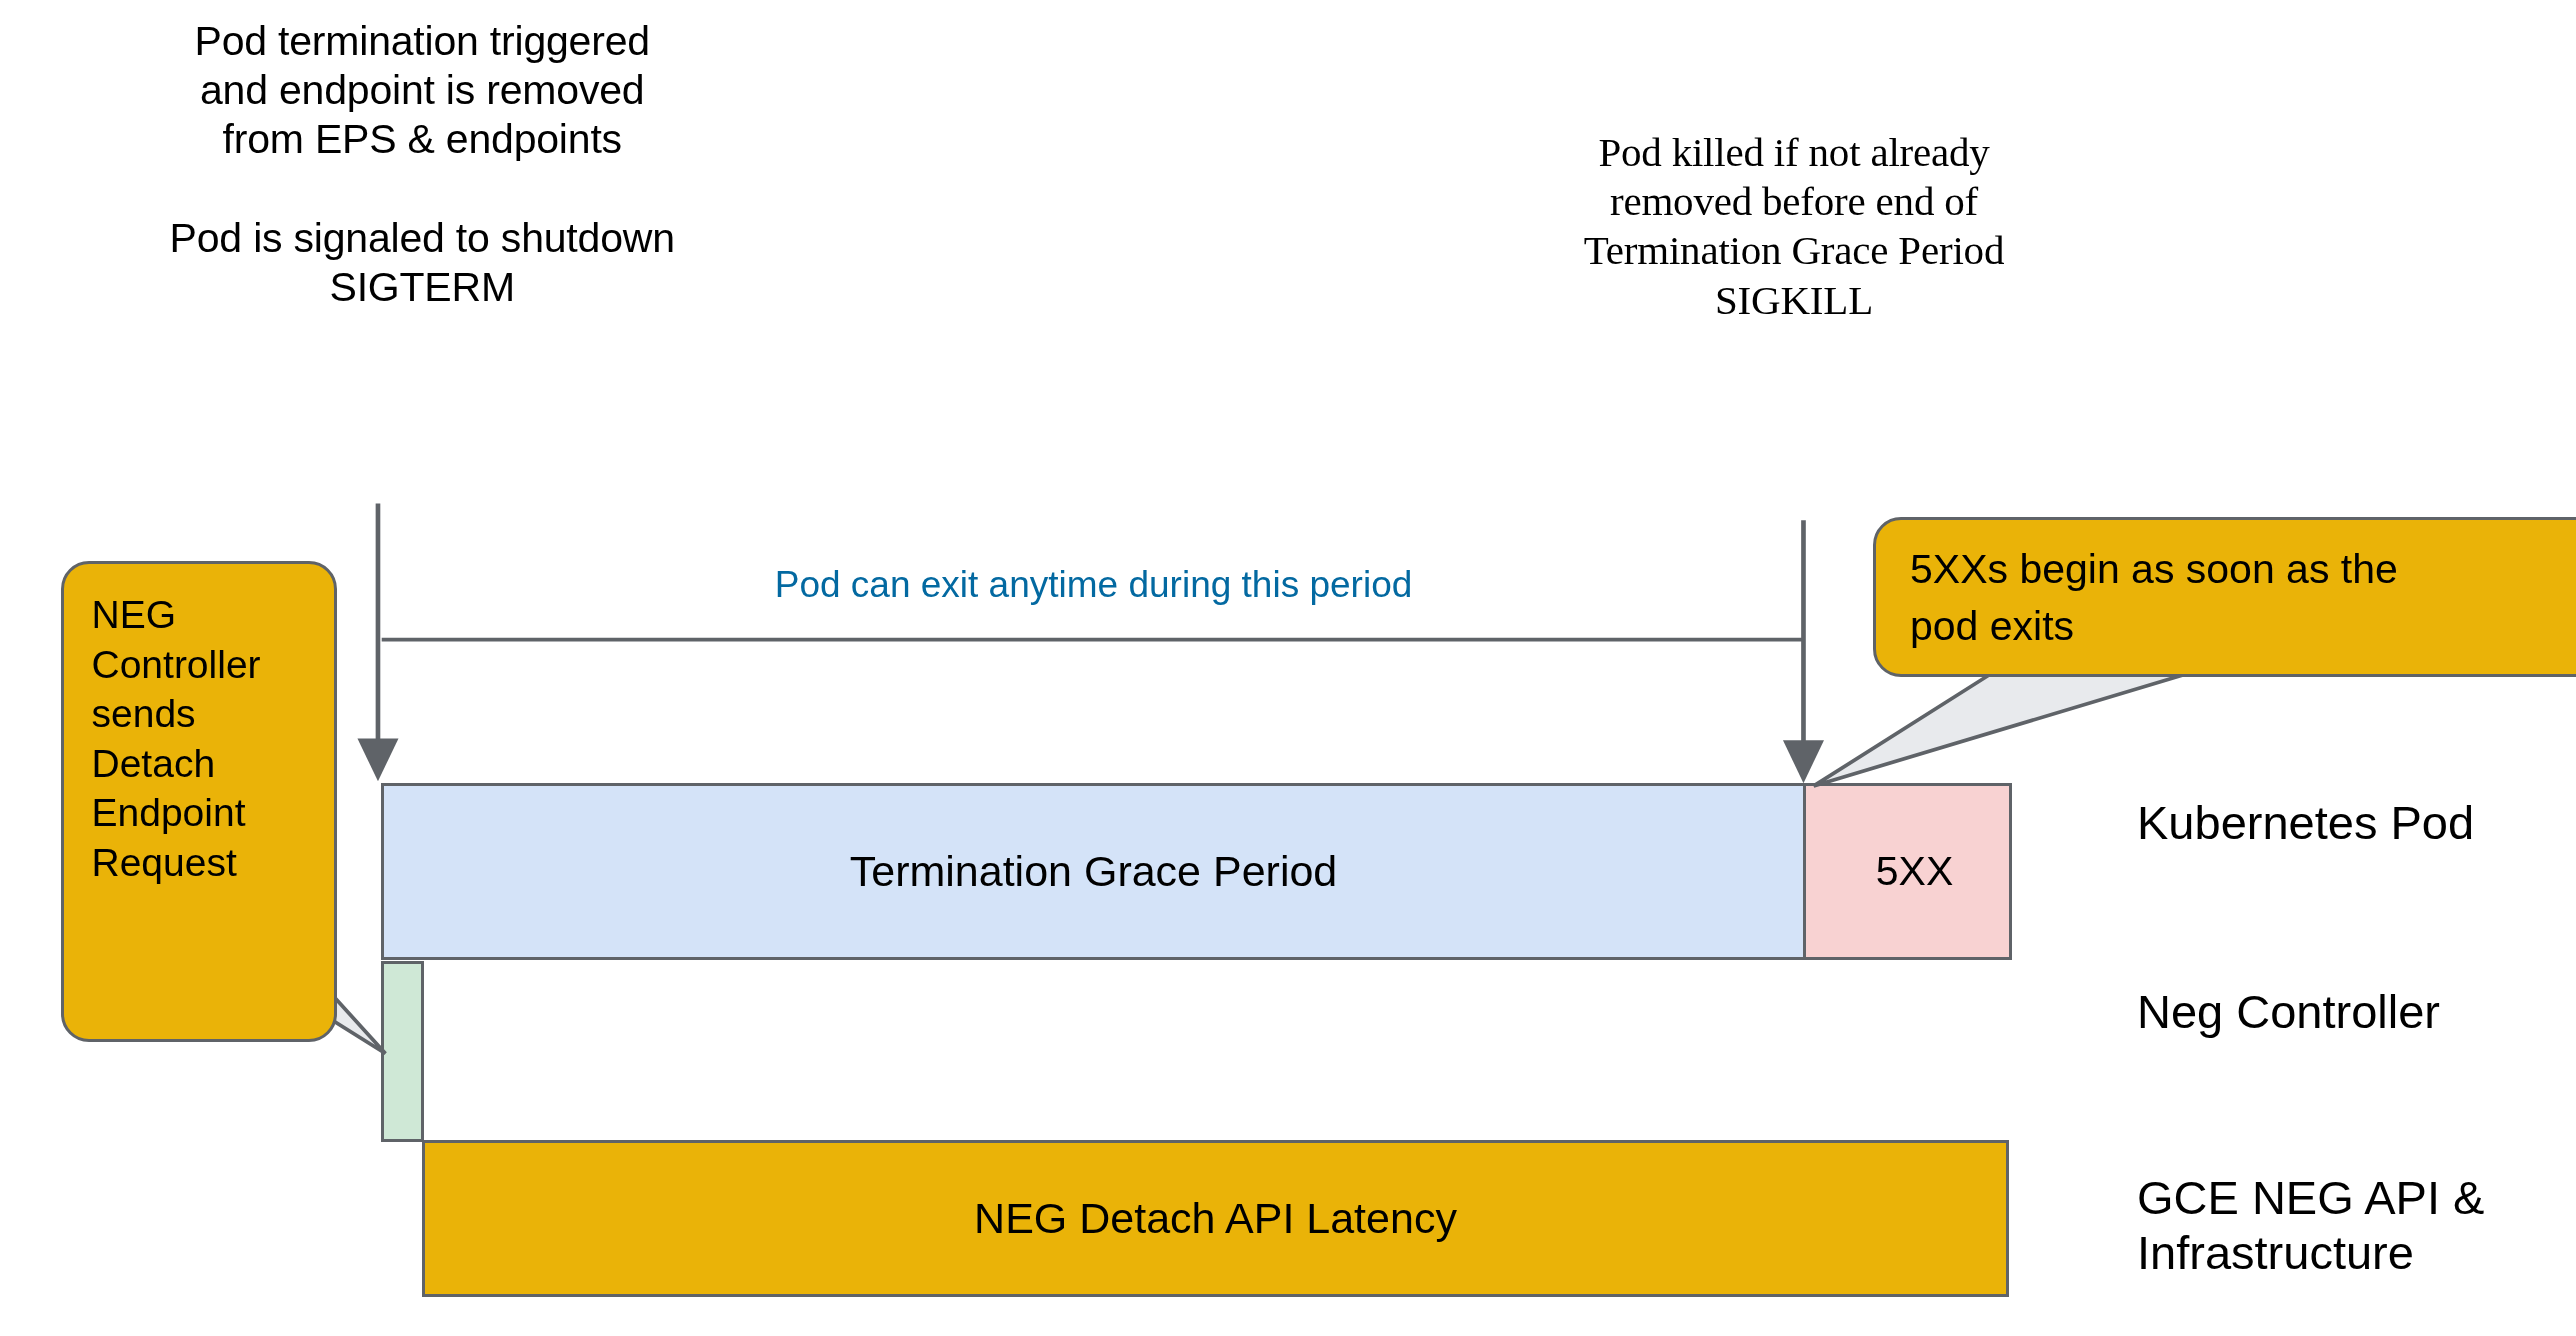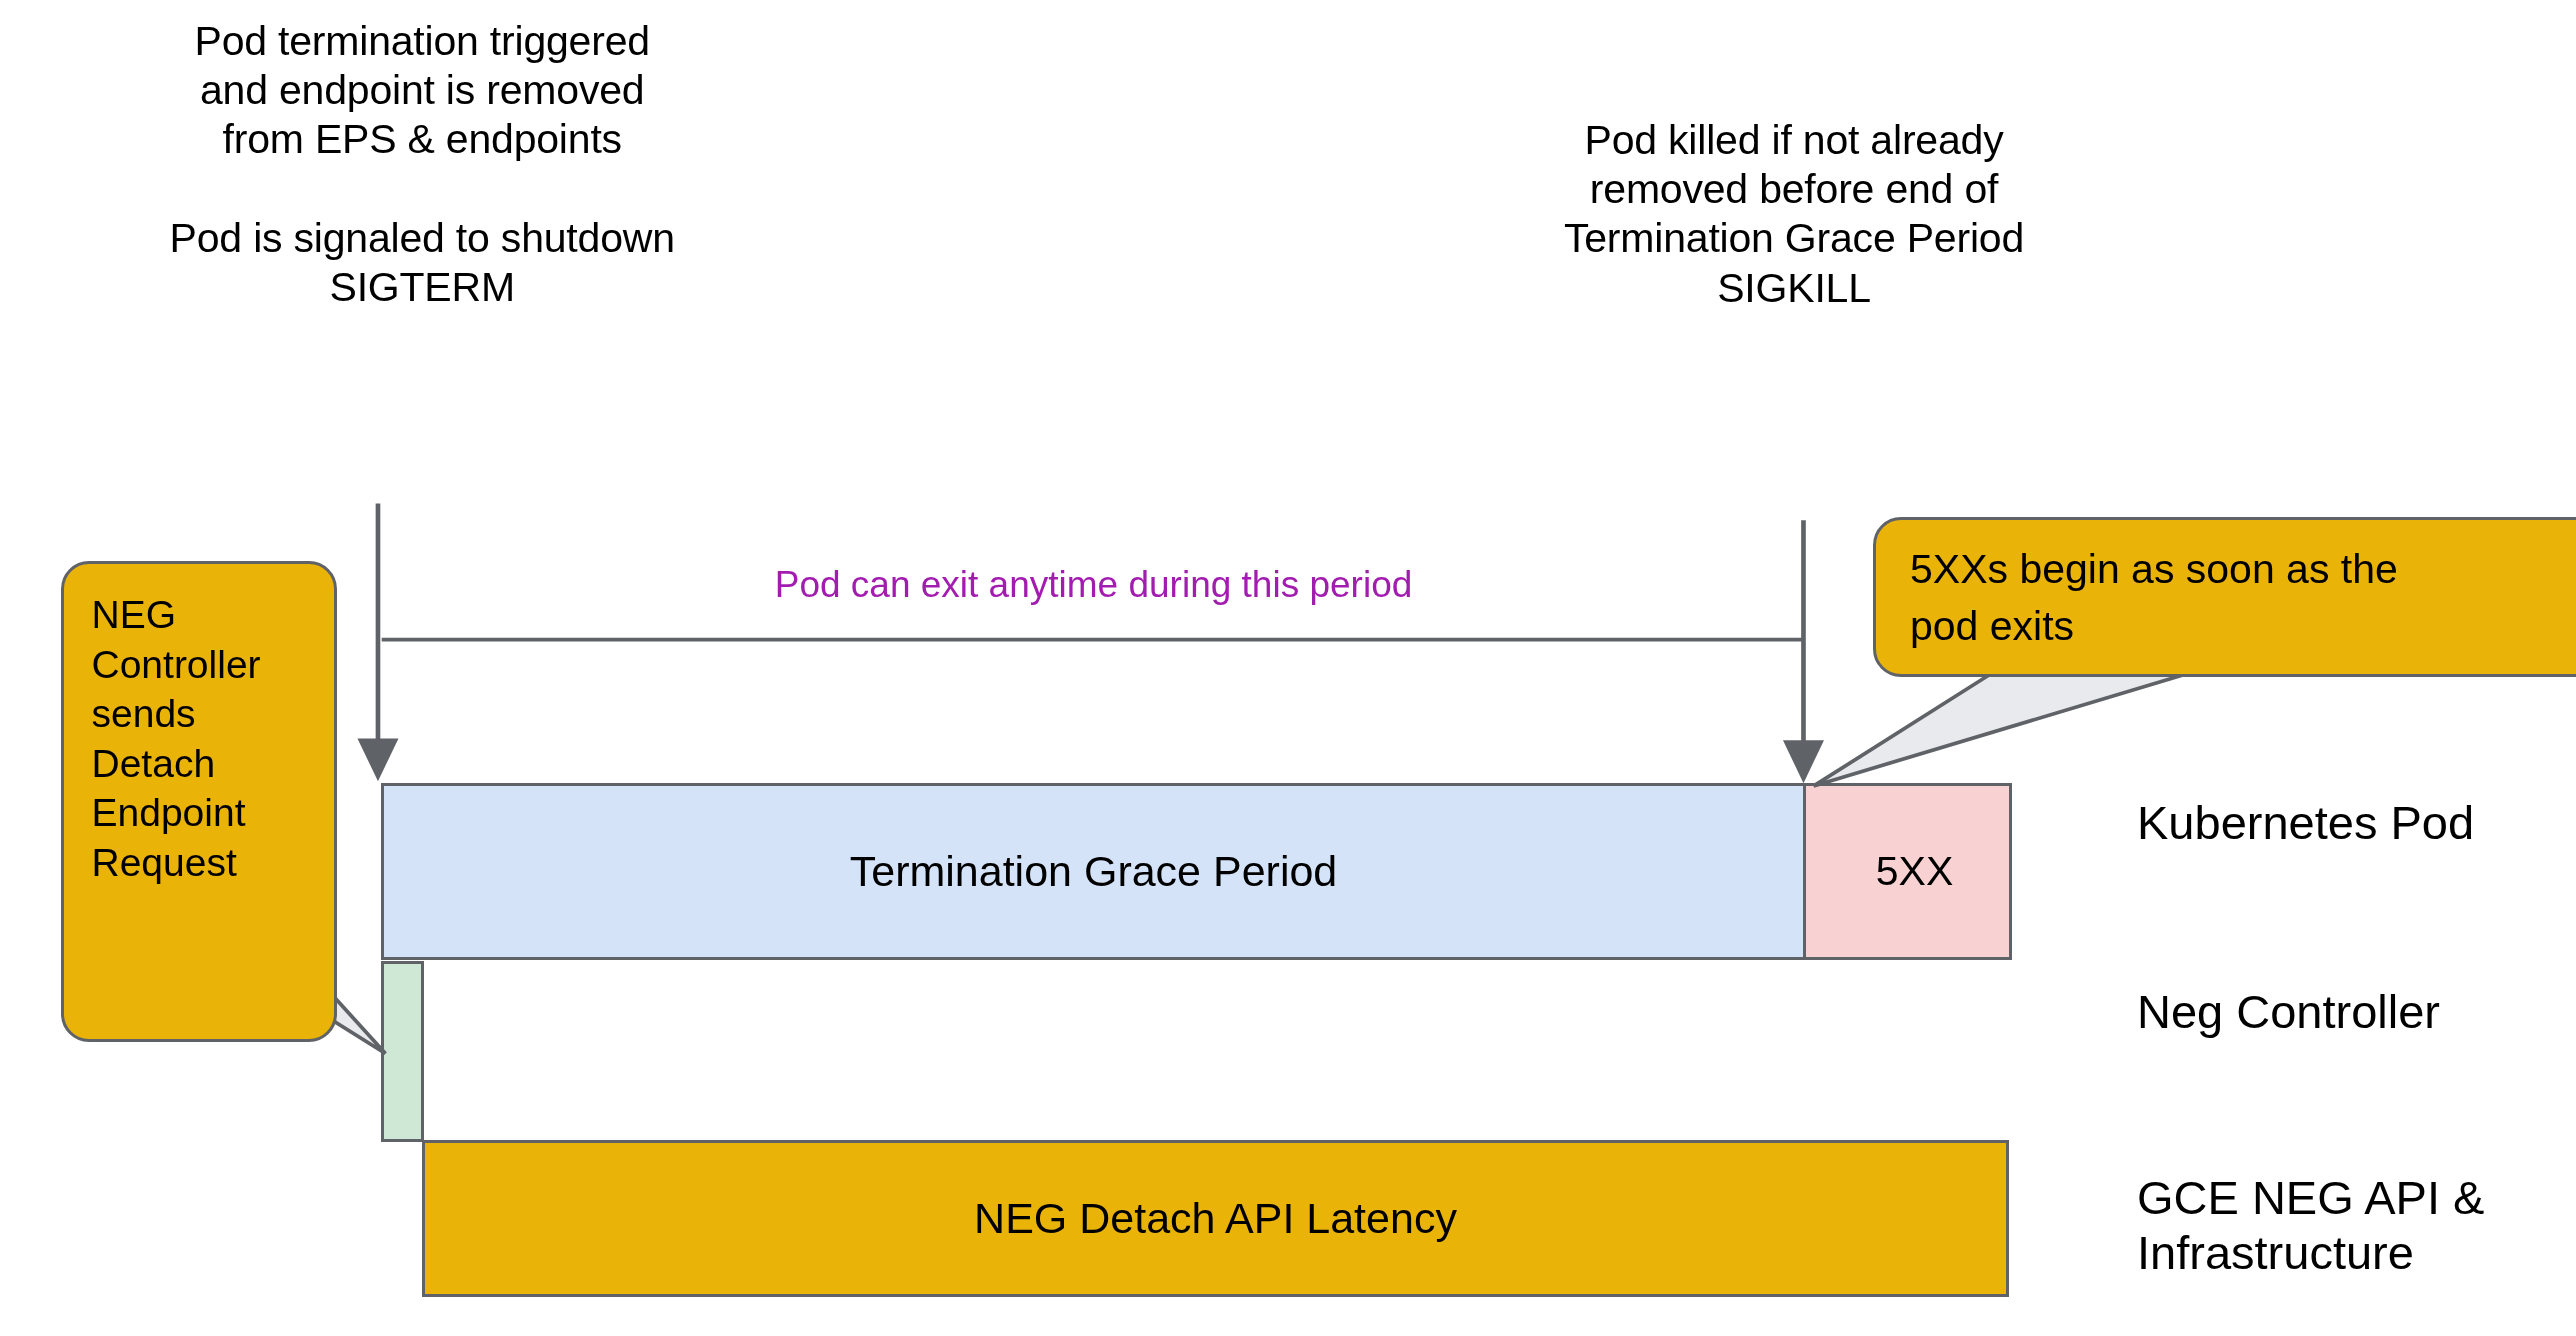--- a/index.html
+++ b/index.html
@@ -24,21 +24,21 @@
   .note {
     position: absolute;
     text-align: center;
     font-size: 41px;
     line-height: 1.20;
     color: #000;
     white-space: pre-line;
     letter-spacing: -0.2px;
   }
   #note-left   { left: 18.7px;   top: 17px;  width: 727px; }
-  #note-right  { left: 1418px; top: 116px; width: 672px; }
+  #note-right  { left: 1418px; top: 128px; width: 672px; font-family: Liberation Serif, serif; }
 
   
   .bar {
     position: absolute;
     box-sizing: border-box;
     border: 3.7px solid #5f6368;
     display: flex;
     align-items: center;
     justify-content: center;
     font-size: 43px;
@@ -77,21 +77,21 @@
   #lane-gce   { left: 2097px; top: 1170px; width: 448px; }
 
   
   #period-label {
     position: absolute;
     left: 341px;
     top: 564px;
     width: 1425px;
     text-align: center;
     font-size: 37px;
-    color: #a21caf;
+    color: #0369a1;
   }
 
   
   .bubble {
     position: absolute;
     box-sizing: border-box;
     background: #eab308;
     border: 3.7px solid #5f6368;
     border-radius: 28px;
     color: #000;

